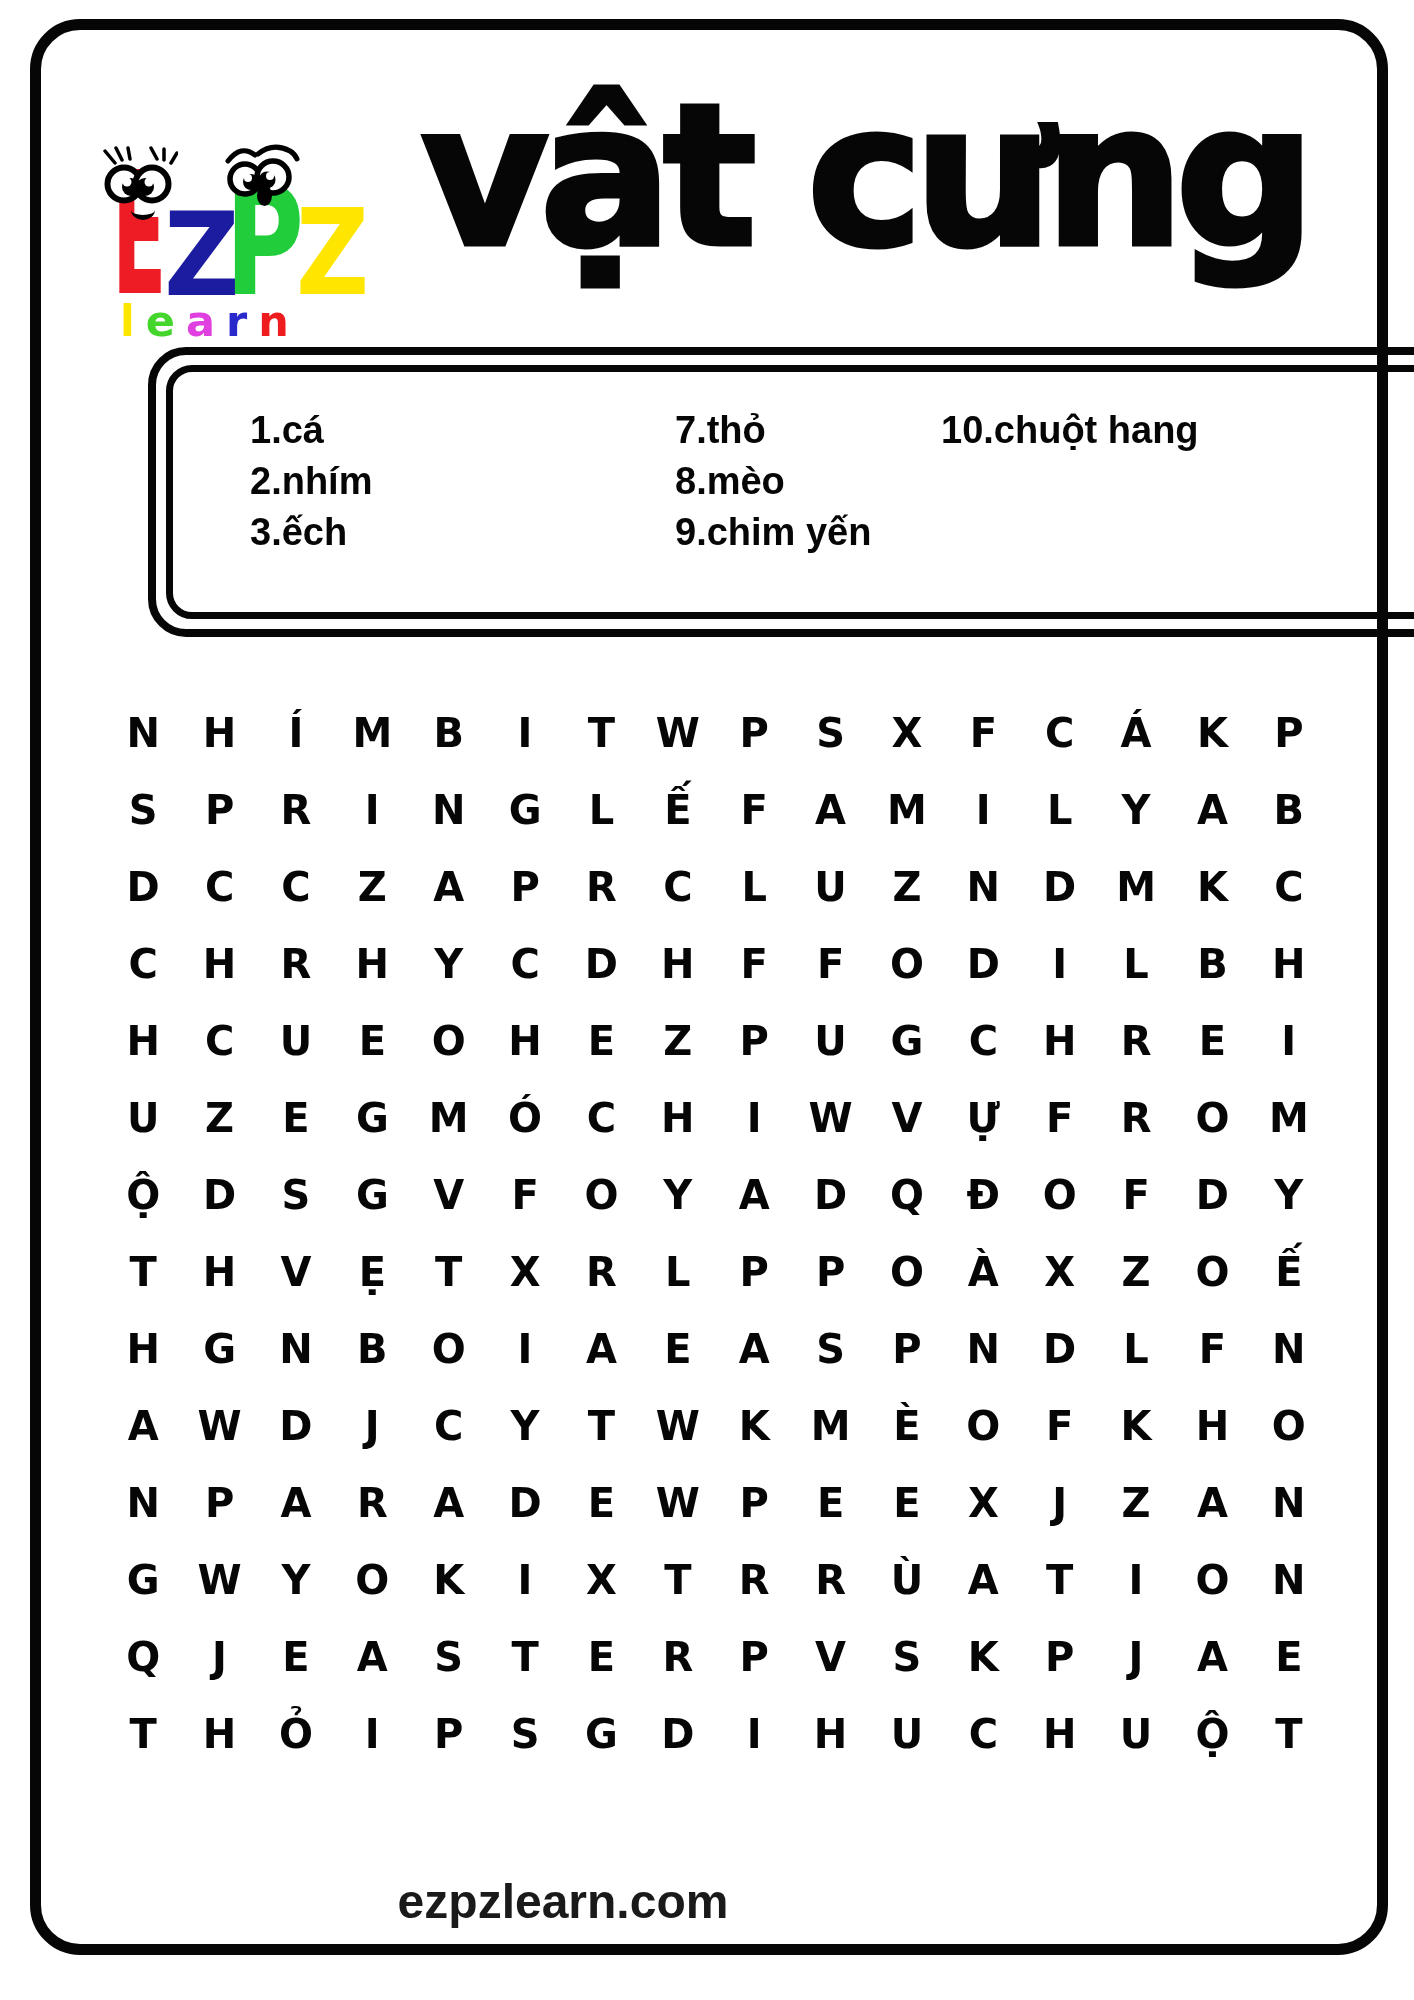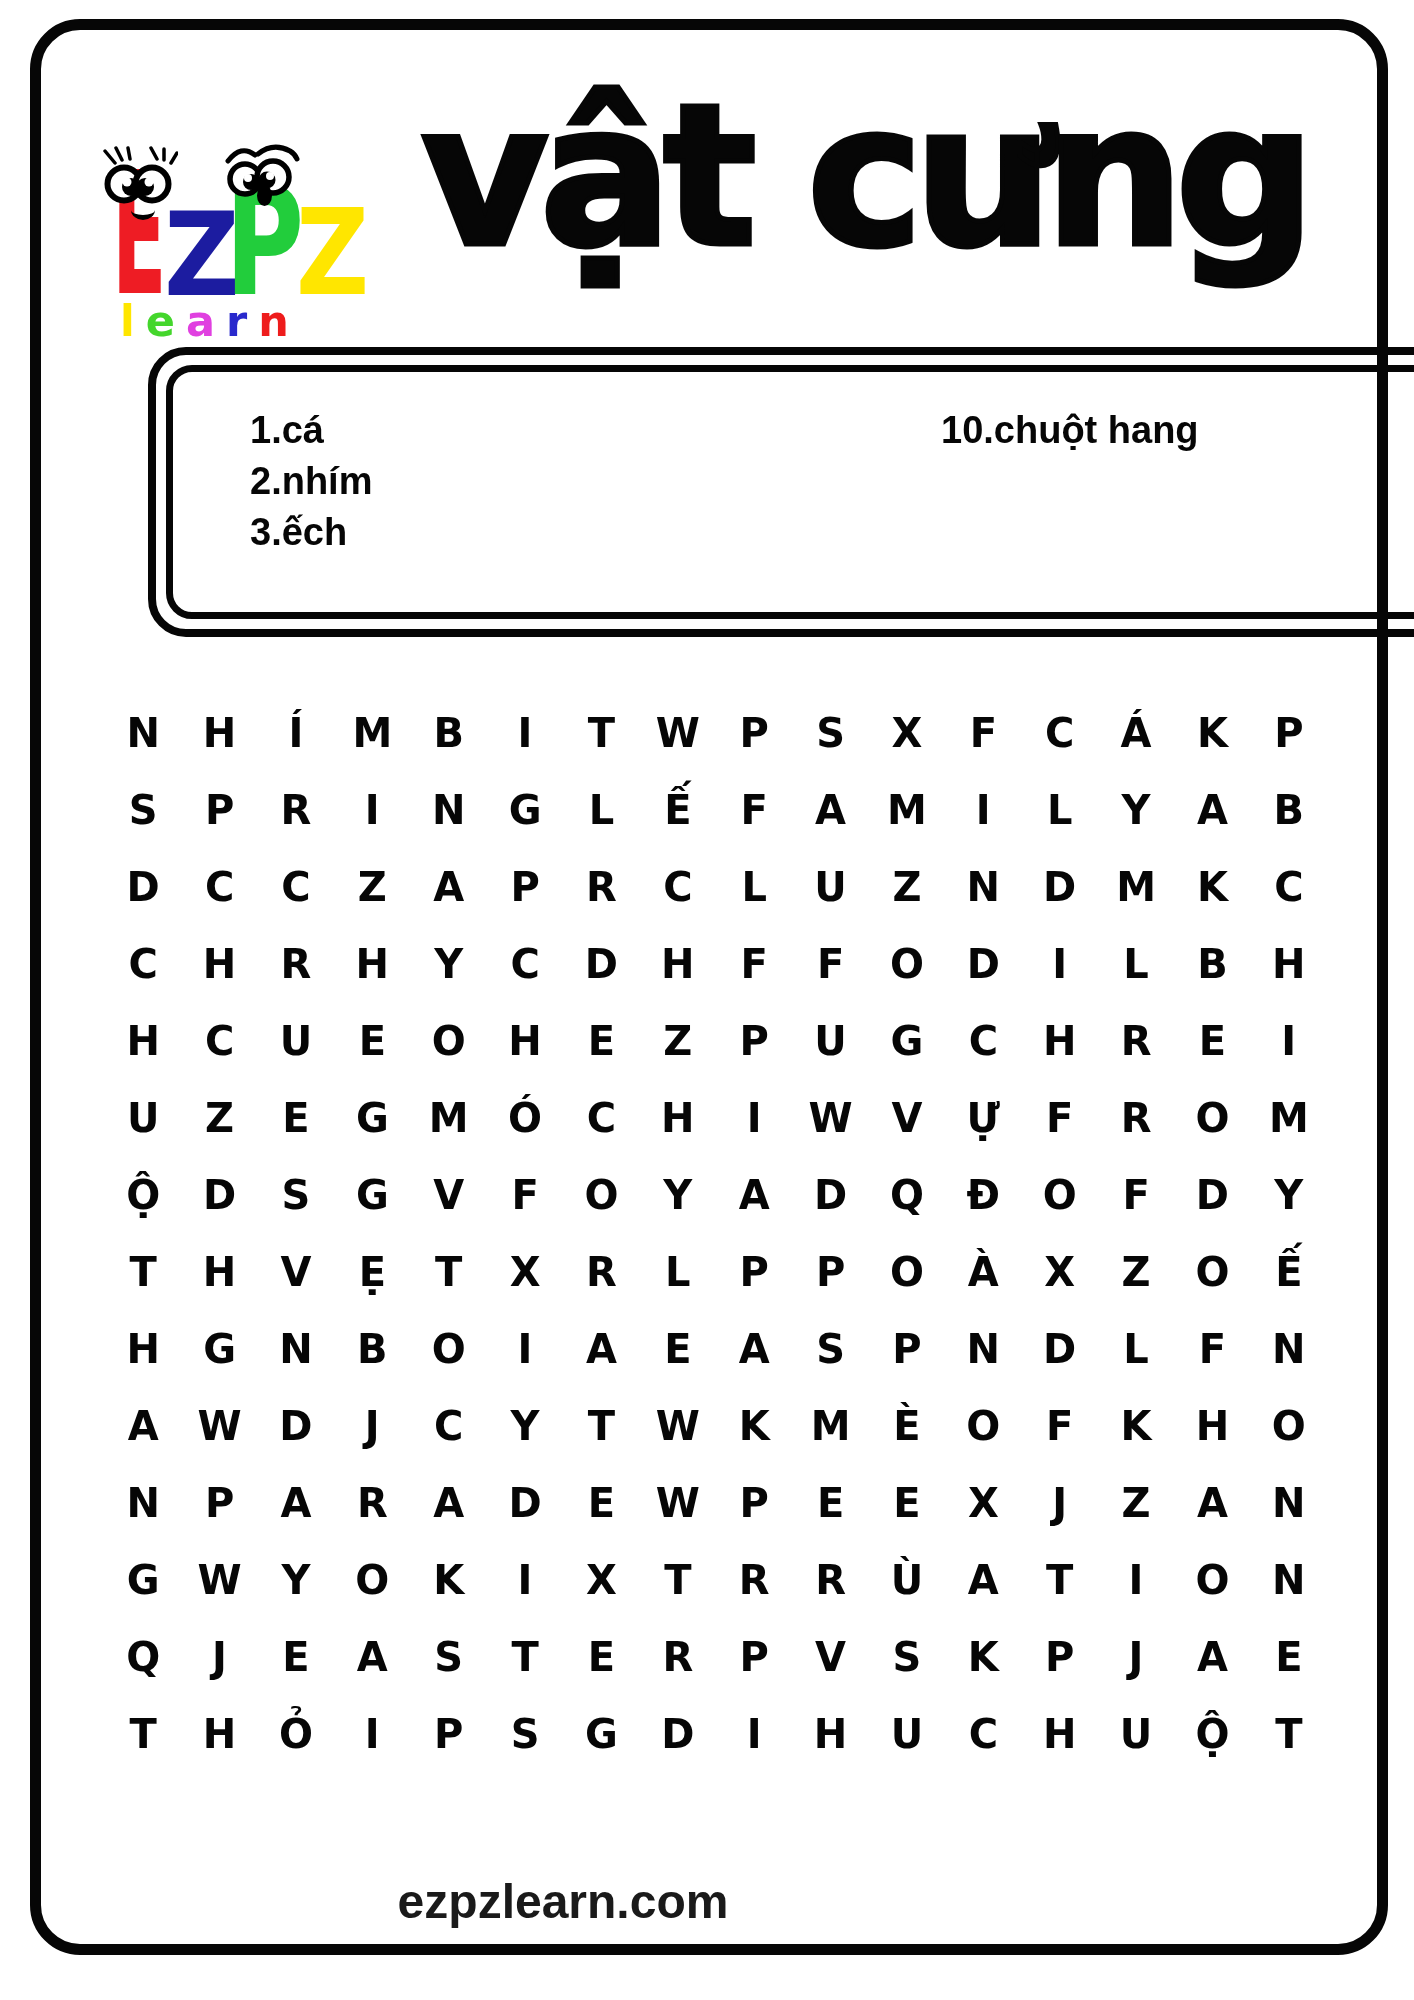--- a/index.html
+++ b/index.html
@@ -114,20 +114,25 @@
 
 <div class="title">vật cưng</div>
 
 <div class="wordbox">
   <div class="wordbox-inner"></div>
   <div class="word-col wc1">
       <div class="word-item">1.cá</div>
       <div class="word-item">2.nhím</div>
       <div class="word-item">3.ếch</div>
     </div>
+  <div class="word-col wc3">
+      <div class="word-item">7.thỏ</div>
+      <div class="word-item">8.mèo</div>
+      <div class="word-item">9.chim yến</div>
+    </div>
   <div class="word-col wc4">
       <div class="word-item">10.chuột hang</div>
     </div>
 </div>
 
 <div class="grid">
     <div class="grid-cell">N</div>
     <div class="grid-cell">H</div>
     <div class="grid-cell">Í</div>
     <div class="grid-cell">M</div>

